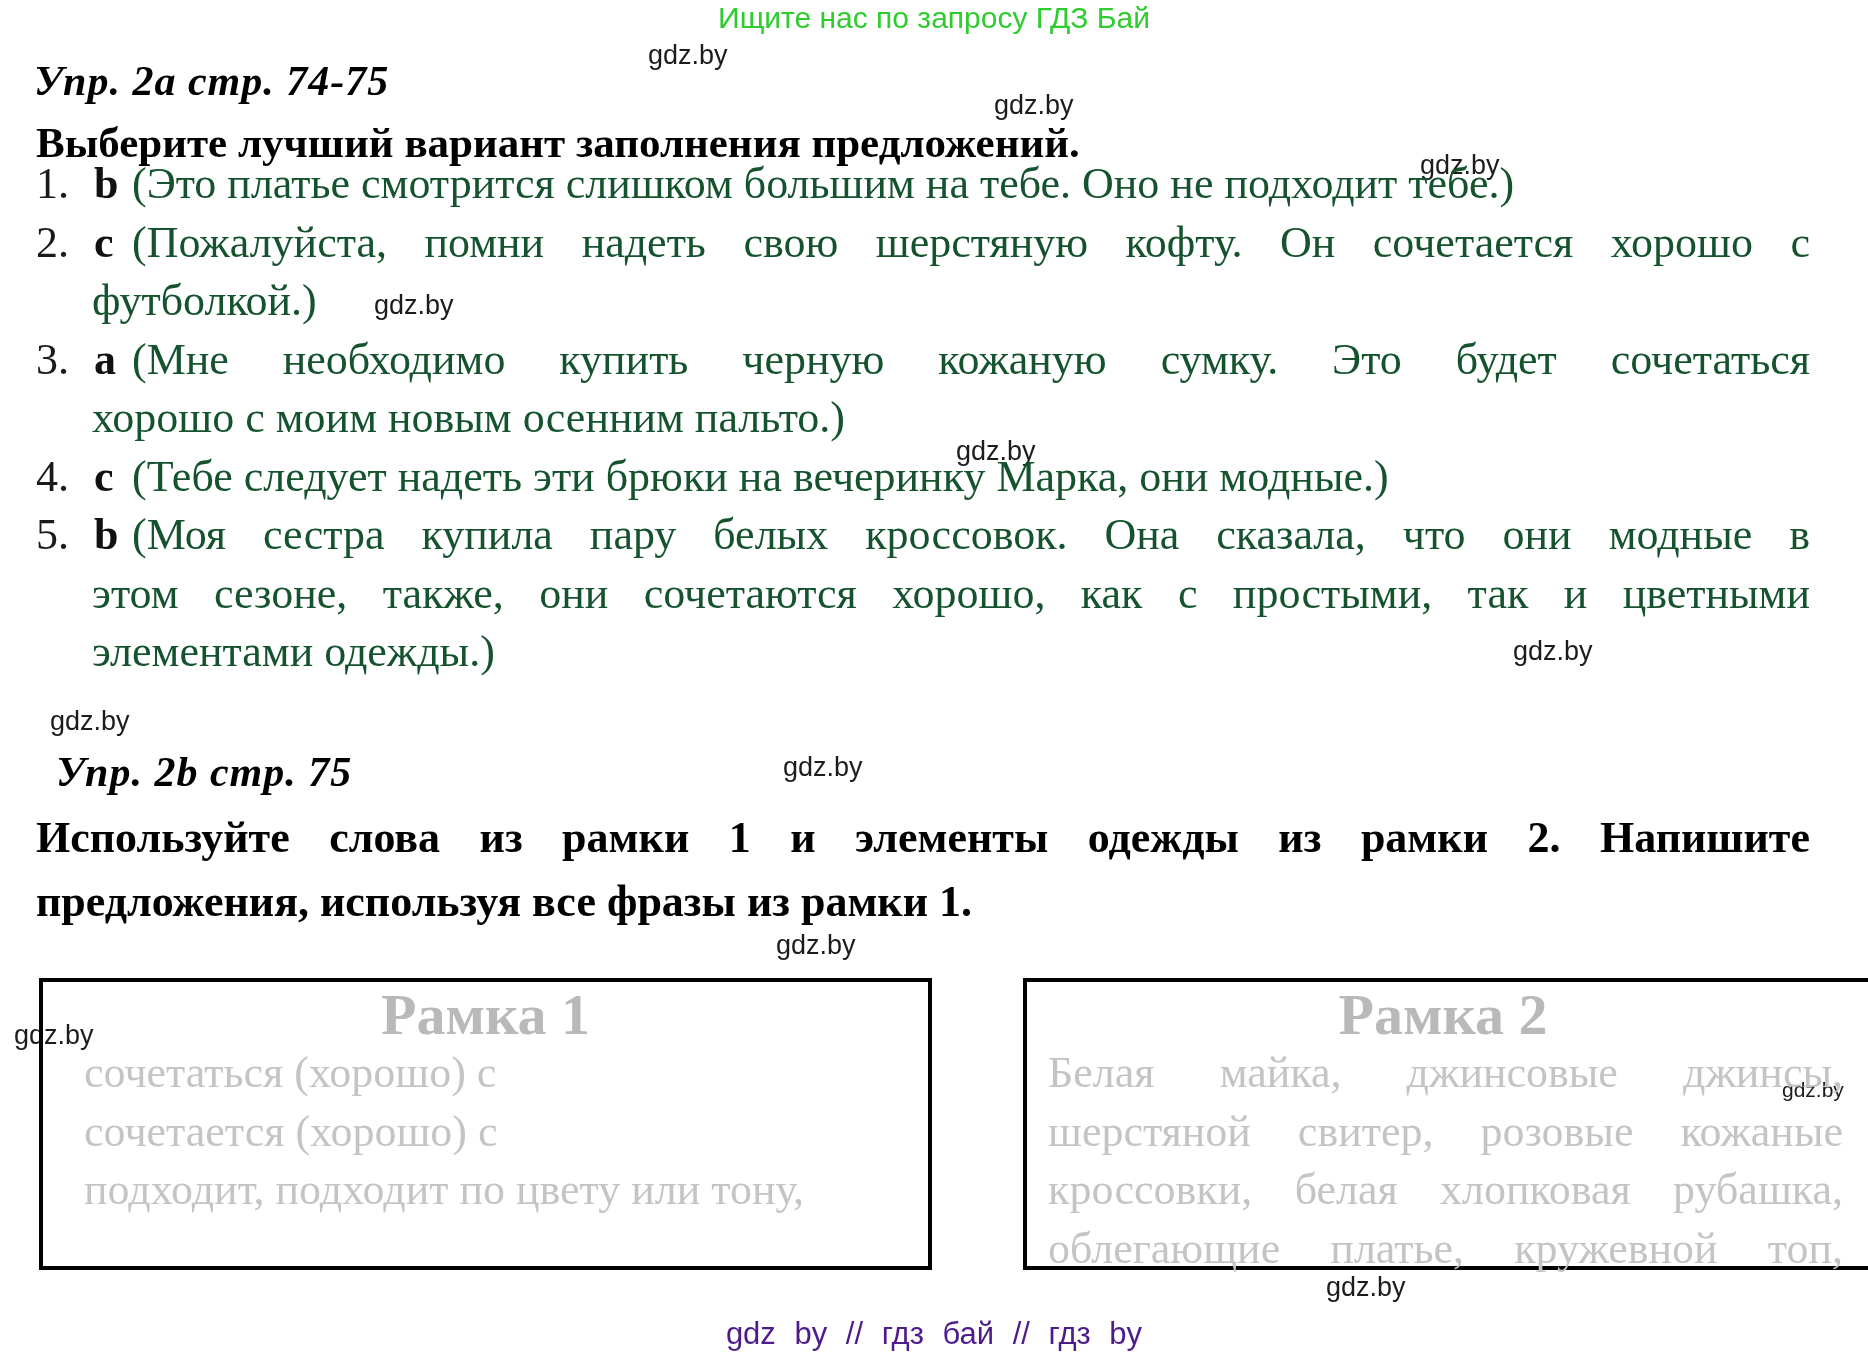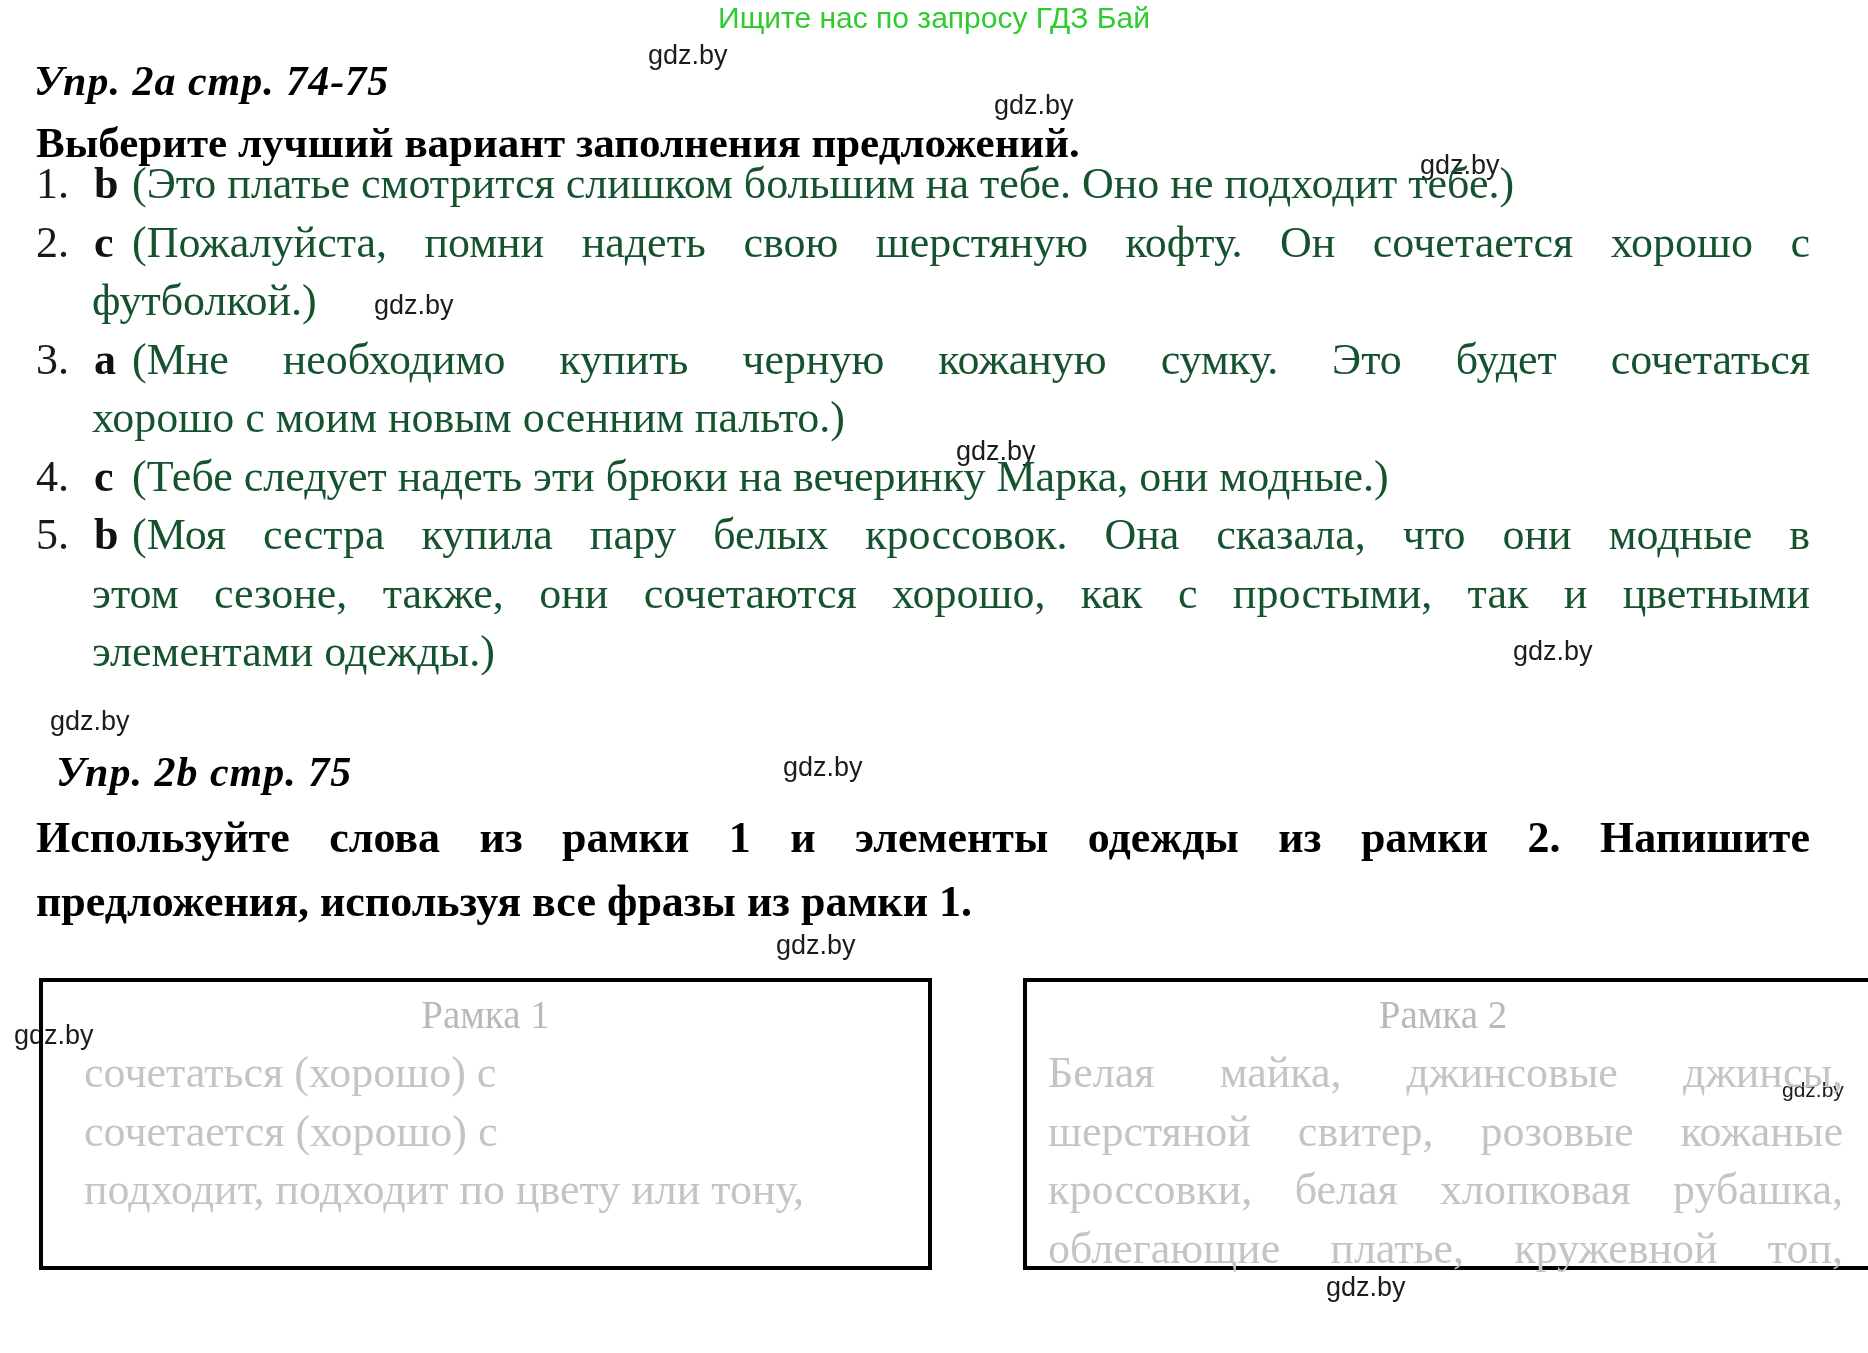--- a/index.html
+++ b/index.html
@@ -56,21 +56,21 @@
   .ltr{color:#111;font-weight:bold;display:inline-block;width:38px;}
   .g{color:#14532d;}
   
   .box{
     position:absolute;top:978px;height:284px;border:4px solid #000;
     font-size:44px;color:#c4c4c4;
   }
   .box1{left:39px;width:885px;}
   .box2{left:1023px;width:876px;border-right:none;}
   .box-title{
-    text-align:center;margin-top:4px;font-size:39px;font-weight:normal;
+    text-align:center;margin-top:4px;font-size:58px;font-weight:bold;
     color:#b9b9b9;line-height:58px;
   }
   .box2 .box-title{width:800px;margin-left:16px;}
   .box-line{line-height:58.5px;padding-left:41px;}
   .box1 .box-line:first-of-type{margin-top:4px;}
   .box2 .box-line{
     width:795px;padding-left:21px;margin-top:0;
     text-align:justify;text-align-last:justify;
   }
   .box2 .box-line:first-of-type{margin-top:4px;}
@@ -148,14 +148,15 @@
   </div>
 
   <div class="box box2">
     <div class="box-title">Рамка 2</div>
     <div class="box-line">Белая майка, джинсовые джинсы,</div>
     <div class="box-line">шерстяной свитер, розовые кожаные</div>
     <div class="box-line">кроссовки, белая хлопковая рубашка,</div>
     <div class="box-line">облегающие платье, кружевной топ,</div>
   </div>
 
+  <div class="footer">gdz by // гдз бай // гдз by</div>
 
 </div>
 
 </body></html>

